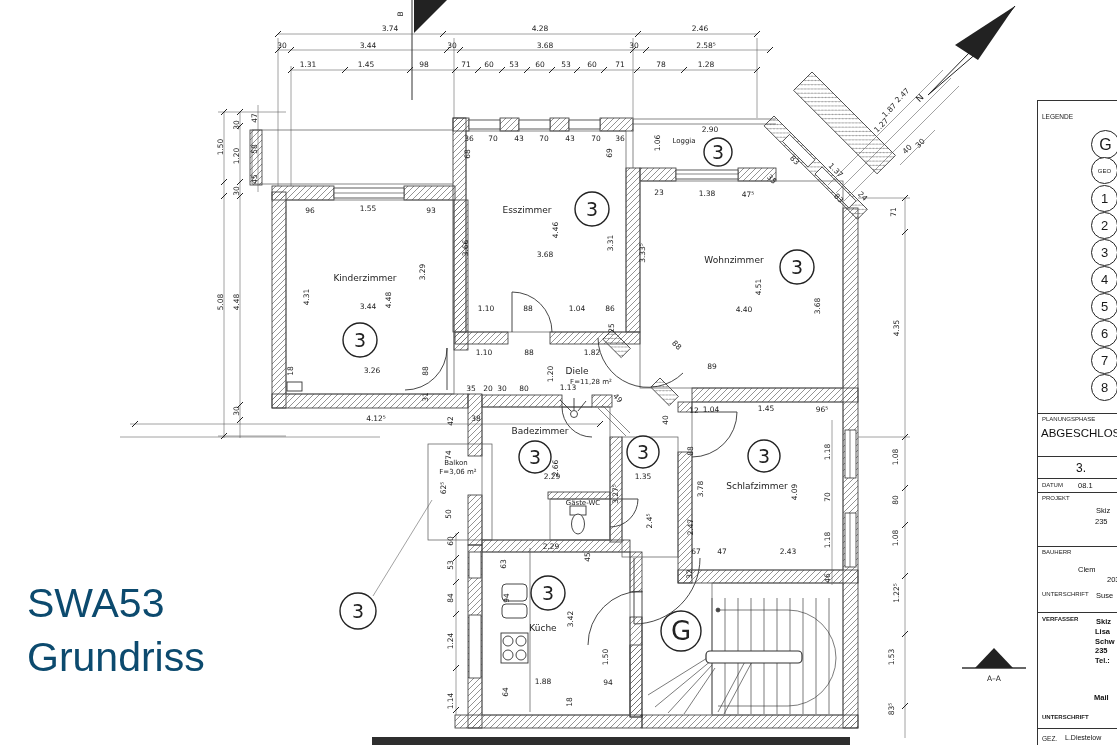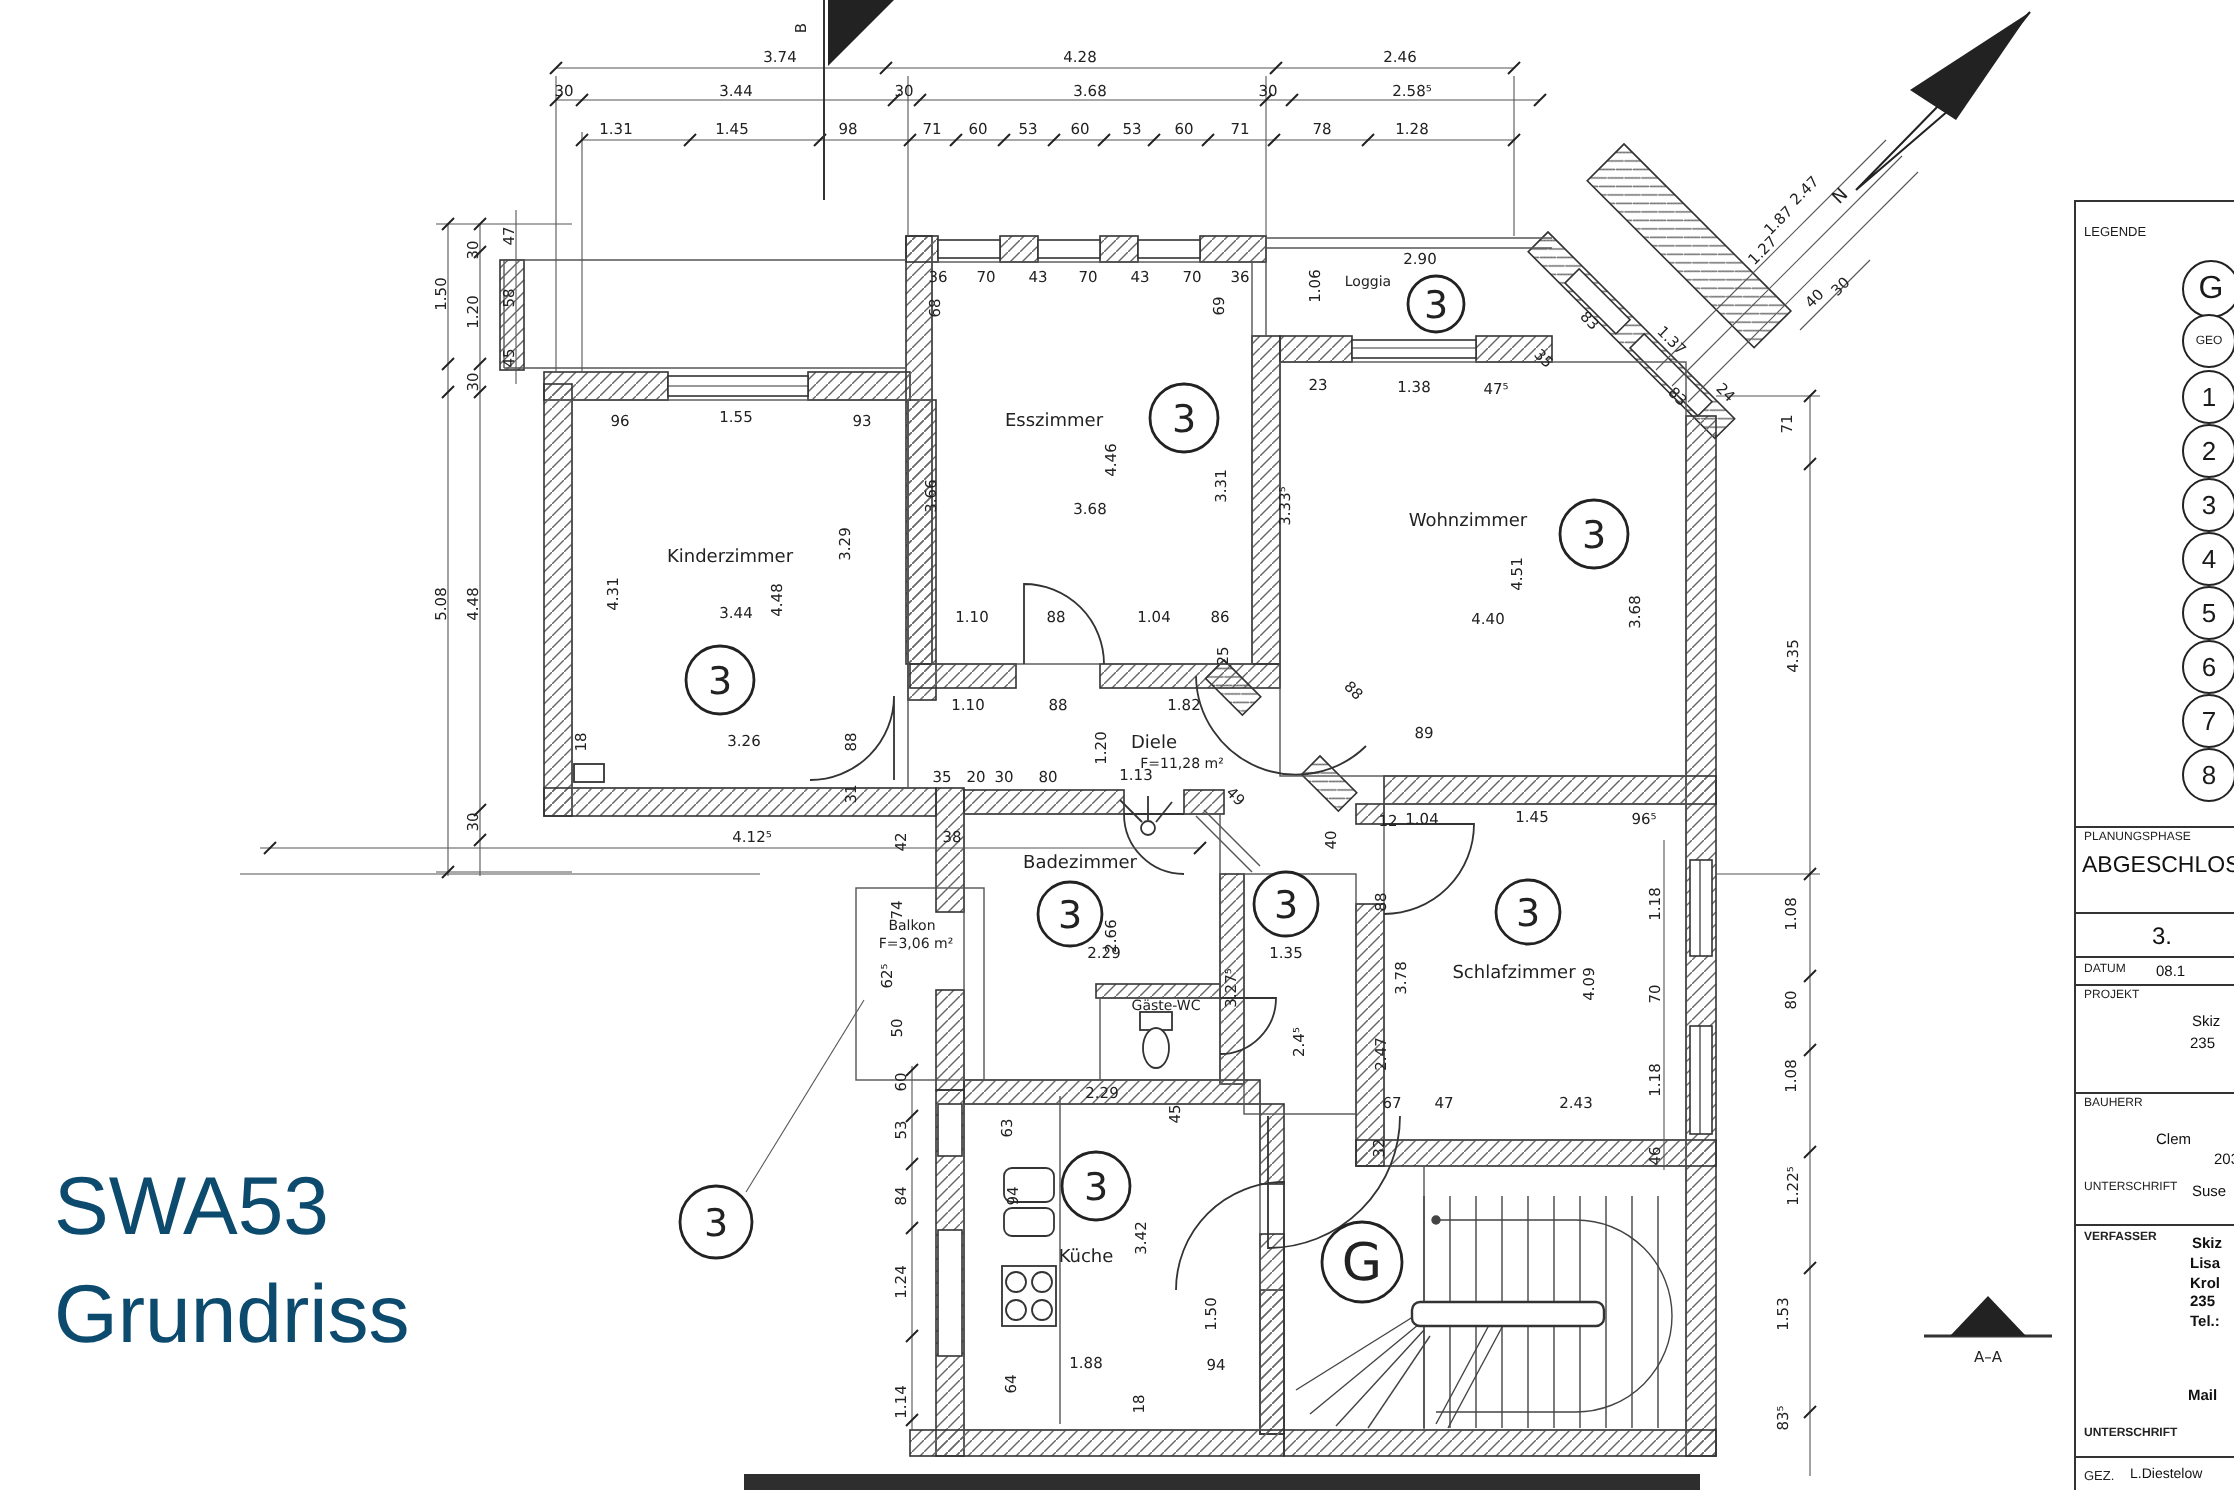--- a/index.html
+++ b/index.html
@@ -489,21 +489,21 @@
     <span class="plab" style="left:4px;top:2px;">BAUHERR</span>
     <span class="pval" style="left:58px;top:8px;margin-top:36px;">Suse</span>
     <span class="pval" style="left:40px;top:18px;">Clem</span>
     <span class="pval" style="left:57px;top:28px;margin-left:12px;">203</span>
     <span class="plab" style="left:4px;top:44px;">UNTERSCHRIFT</span>
   </div>
   <div class="prow" style="top:511px;height:116px;font-weight:bold;">
     <span class="plab" style="left:4px;top:3px;">VERFASSER</span>
     <span class="pval" style="left:58px;top:4px;">Skiz</span>
     <span class="pval" style="left:57px;top:14px;">Lisa</span>
-    <span class="pval" style="left:57px;top:24px;">Krol</span>
+    <span class="pval" style="left:57px;top:24px;">Schw</span>
     <span class="pval" style="left:57px;top:33px;">235</span>
     <span class="pval" style="left:57px;top:43px;">Tel.:</span>
     <span class="pval" style="left:56px;top:52px;margin-top:28px;">Mail</span>
     <span class="plab" style="left:4px;top:101px;">UNTERSCHRIFT</span>
   </div>
   <div class="prow" style="top:627px;height:18px;">
     <span class="plab" style="left:4px;top:6px;font-size:6.5px;">GEZ.</span>
     <span class="pval" style="left:27px;top:5px;font-size:7px;">L.Diestelow</span>
   </div>
 </div>

